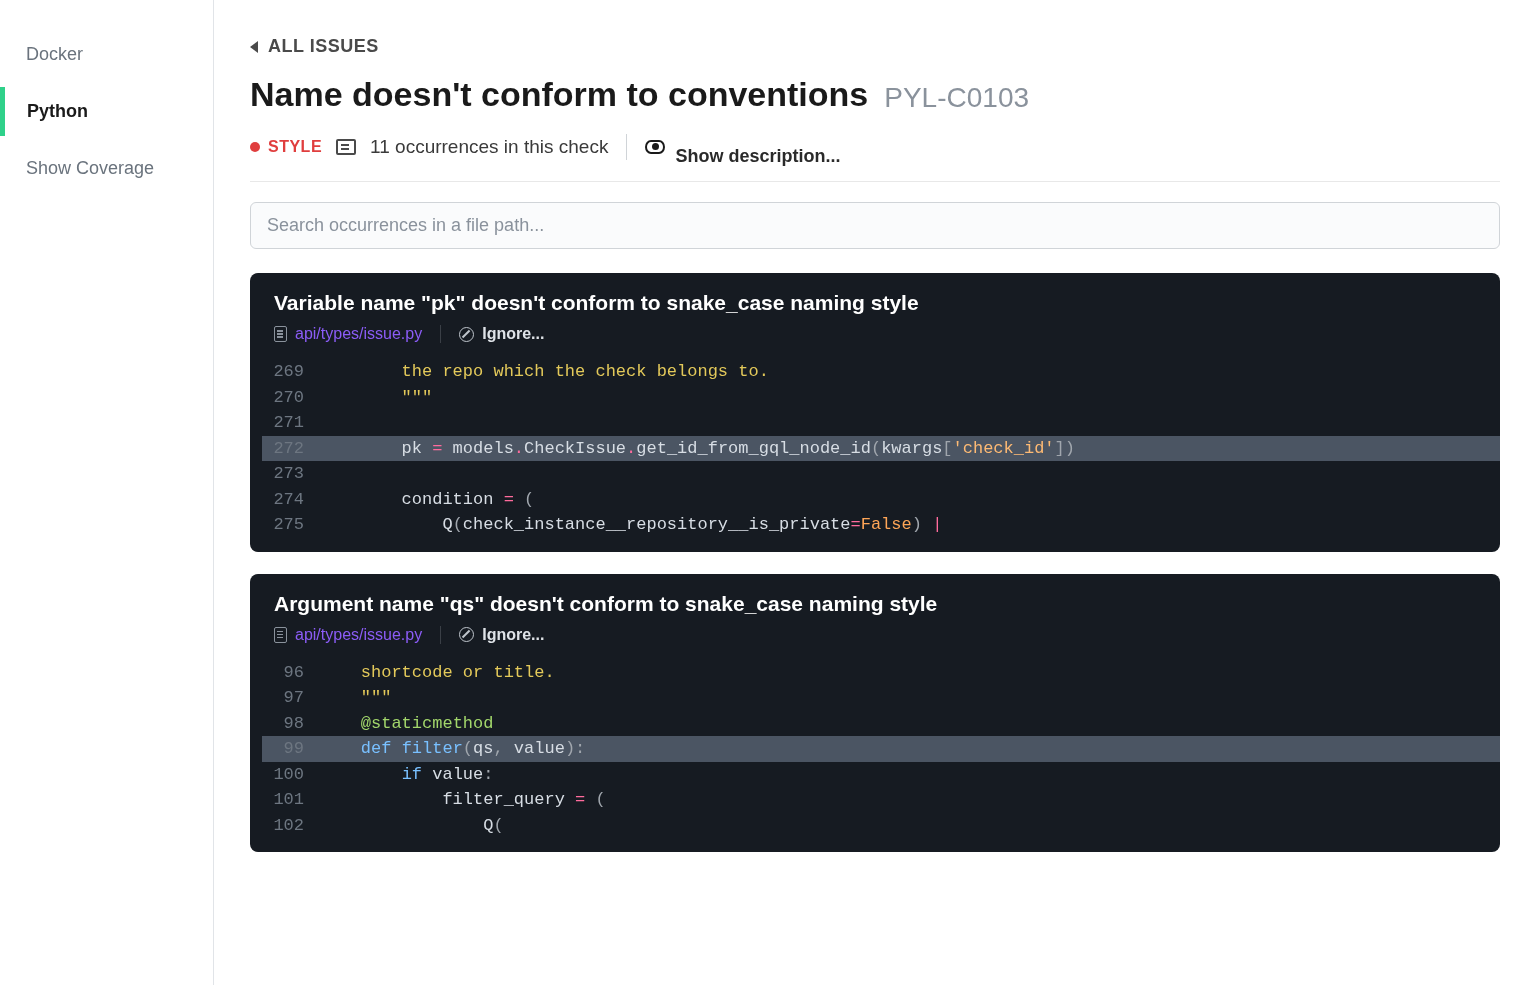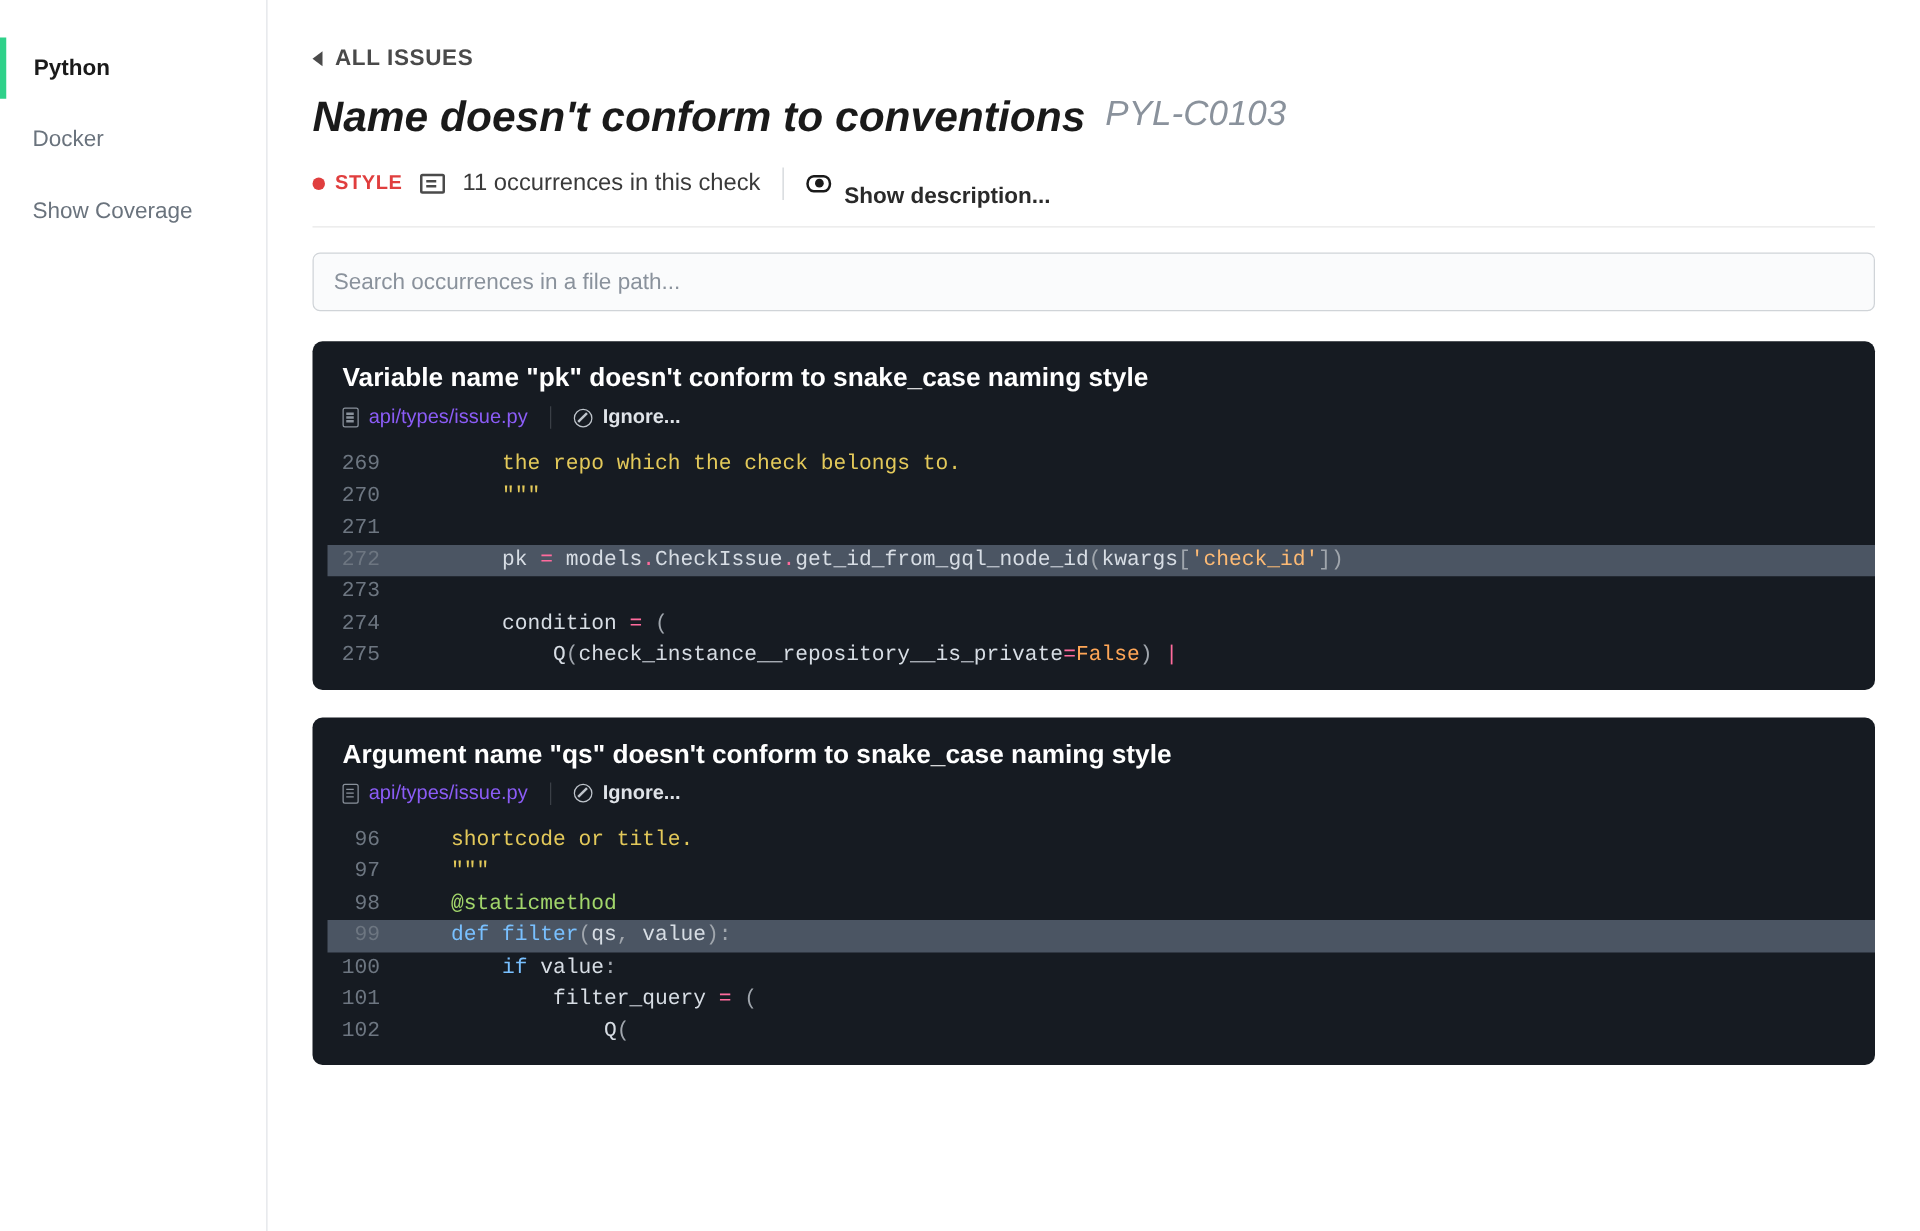--- a/index.html
+++ b/index.html
@@ -5,21 +5,21 @@
 * { box-sizing: border-box; margin: 0; padding: 0; }
 body { font-family: -apple-system, BlinkMacSystemFont, "Segoe UI", Helvetica, Arial, sans-serif; background: #fff; color: #1a1a1a; }
 .app { display: flex; width: 1536px; min-height: 985px; }
 .sidebar { width: 214px; border-right: 1px solid #e1e4e8; padding-top: 30px; }
 .sidebar-item { padding: 14px 22px 14px 22px; font-size: 18px; font-weight: 500; color: #6a737d; cursor: pointer; border-left: 4px solid transparent; margin-bottom: 8px;}
 .sidebar-item.active { color: #1a1a1a; font-weight: 700; border-left: 5px solid #2fd18a; }
 .main { flex: 1; padding: 36px 0 30px 36px; }
 .breadcrumb { display: flex; align-items: center; gap: 10px; margin-bottom: 18px; }
 .chev-left { width: 0; height: 0; border-top: 6px solid transparent; border-bottom: 6px solid transparent; border-right: 8px solid #4a4a4a; }
 .all-issues { font-size: 18px; font-weight: 700; letter-spacing: 0.5px; color: #4a4a4a; }
-.title-row { display: flex; align-items: flex-start; gap: 16px; margin-bottom: 12px; font-style: italic; }
+.title-row { display: flex; align-items: flex-end; gap: 16px; margin-bottom: 12px; }
 .title { font-size: 34px; font-weight: 700; color: #1a1a1a; }
 .issue-code { font-size: 28px; font-weight: 500; color: #8a929c; }
 .meta-row { display: flex; align-items: center; gap: 14px; padding-bottom: 14px; border-bottom: 1px solid #e8e8e8; margin-right: 36px;}
 .tag { display:flex; align-items:center; gap:8px; }
 .dot { width:10px; height:10px; border-radius:50%; background:#e03e3e; }
 .tag-text { color:#e03e3e; font-weight:700; font-size:16px; letter-spacing:0.5px; }
 .occ-icon { display:inline-flex; align-items:center; justify-content:center; width:20px; height:16px; border:2px solid #4a4a4a; border-radius:2px; position:relative; }
 .occ-icon::before { content:""; position:absolute; left:3px; top:3px; width:8px; height:2px; background:#4a4a4a; box-shadow: 0 4px 0 #4a4a4a; }
 .occ-text { font-size:19px; color:#3a3a3a; }
 .sep { width:1px; height:26px; background:#d0d4d8; margin: 0 4px; }
@@ -56,22 +56,22 @@
 .t-false { color:#ffa657; }
 .t-dec { color:#a2d66b; }
 .t-def { color:#79c0ff; }
 .t-defname { color:#79c0ff; }
 </style>
 </head>
 <body>
 
 <div class="app">
   <nav class="sidebar" id="sidebar">
+      <div class="sidebar-item">Docker</div>
       <div class="sidebar-item active">Python</div>
-      <div class="sidebar-item">Docker</div>
       <div class="sidebar-item">Show Coverage</div>
     </nav>
   <main class="main">
     <div class="breadcrumb">
       <span class="chev-left"></span>
       <span class="all-issues">ALL ISSUES</span>
     </div>
     <div class="title-row">
       <h1 class="title">Name doesn't conform to conventions</h1>
       <span class="issue-code">PYL-C0103</span>

